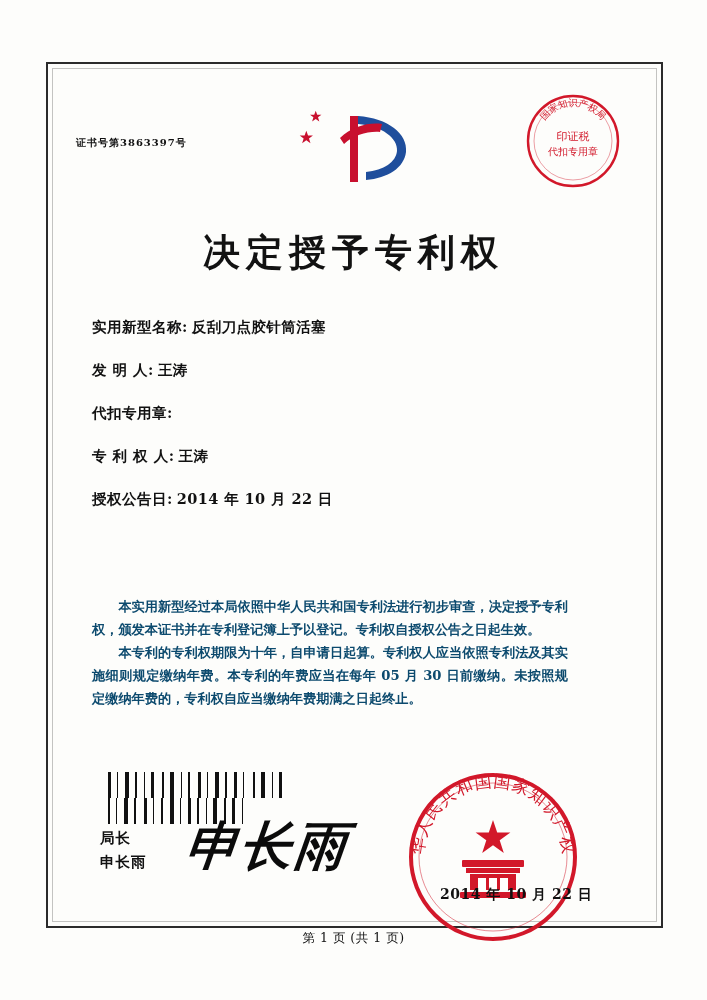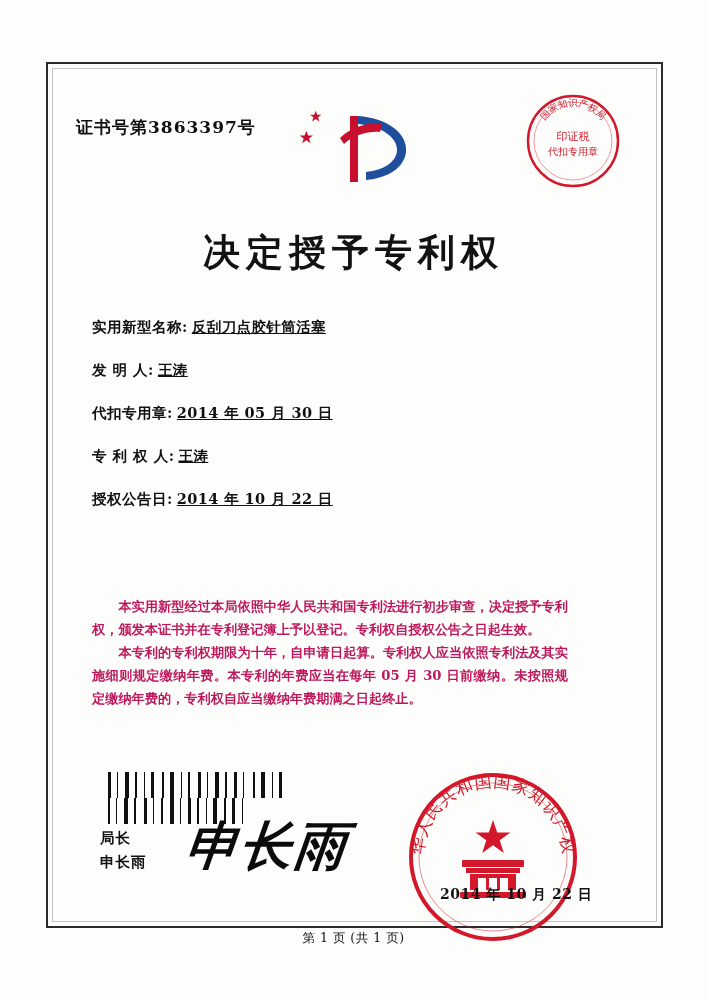--- a/index.html
+++ b/index.html
@@ -39,22 +39,22 @@
     right: 4px;
     bottom: 4px;
     border: 1px solid #555;
     opacity: 0.35;
   }
 
   
   .cert-number {
     position: absolute;
     left: 76px;
-    top: 116px;
-    font-size: 17px;
+    top: 136px;
+    font-size: 10px;
     font-weight: bold;
     letter-spacing: 1px;
     color: #111;
   }
 
   
   .logo {
     position: absolute;
     left: 296px;
     top: 108px;
@@ -101,33 +101,32 @@
     color: #111;
   }
   .field-label {
     white-space: nowrap;
     letter-spacing: 0.5px;
   }
   .field-value {
     margin-left: 4px;
     font-weight: bold;
     letter-spacing: 0.4px;
-    text-decoration: underline;
   }
 
   
   .body-text {
     position: absolute;
     left: 92px;
     top: 596px;
     width: 476px;
     font-size: 13.2px;
     line-height: 1.72;
     font-weight: bold;
-    color: #be185d;
+    color: #0c4a6e;
     text-align: justify;
   }
   .body-text p {
     margin: 0 0 1px 0;
     text-indent: 2em;
   }
 
   
   .barcode {
     position: absolute;
@@ -241,21 +240,20 @@
     <div class="field-row">
       <span class="field-label">实用新型名称:</span>
       <span class="field-value">反刮刀点胶针筒活塞</span>
     </div>
     <div class="field-row">
       <span class="field-label">发  明  人:</span>
       <span class="field-value">王涛</span>
     </div>
     <div class="field-row">
       <span class="field-label">代扣专用章:</span>
-      <span class="field-value">2014 年 05 月 30 日</span>
     </div>
     <div class="field-row">
       <span class="field-label">专 利 权 人:</span>
       <span class="field-value">王涛</span>
     </div>
     <div class="field-row">
       <span class="field-label">授权公告日:</span>
       <span class="field-value">2014 年 10 月 22 日</span>
     </div>
   </div>

